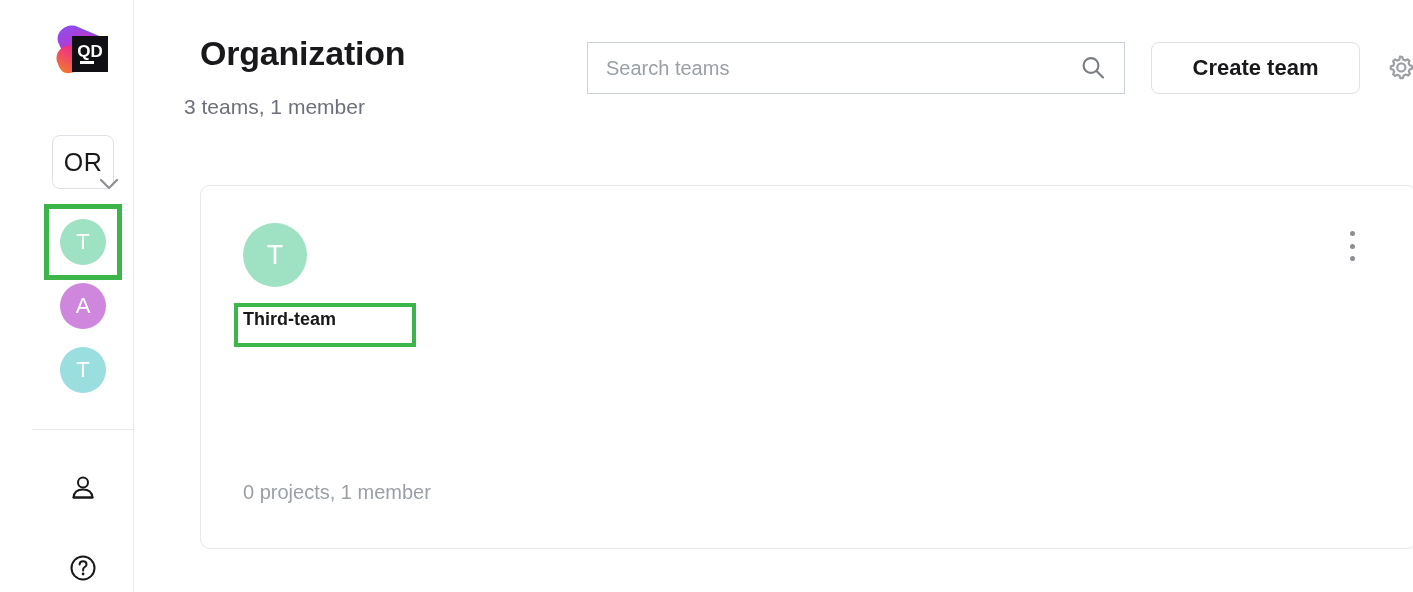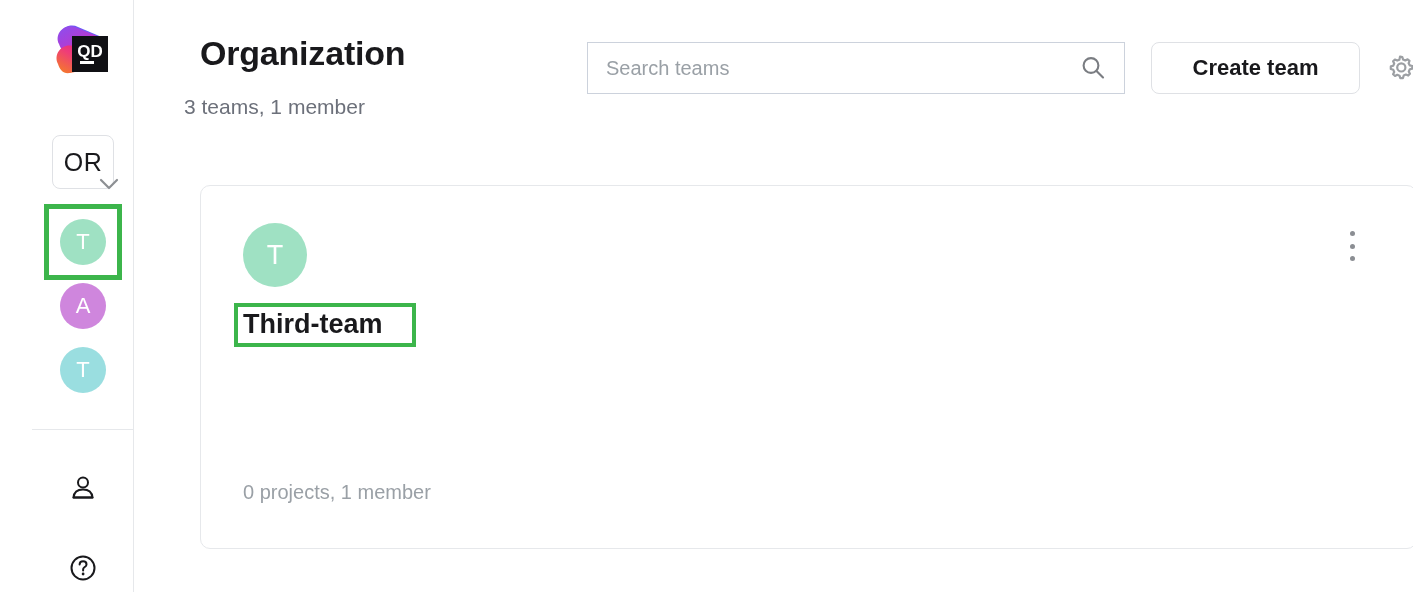--- a/index.html
+++ b/index.html
@@ -122,21 +122,21 @@
     background: #ffffff;
   }
   .card-avatar {
     position: absolute; left: 42px; top: 37px;
     width: 64px; height: 64px; border-radius: 50%;
     display: flex; align-items: center; justify-content: center;
     color: #ffffff; font-size: 27px;
   }
   .card-title {
     position: absolute; left: 37px; top: 121px;
-    font-size: 27px; font-weight: 700; color: #19191c;
+    font-size: 18px; font-weight: 700; color: #19191c;
     padding: 2px 5px;
   }
   .card-title-highlight {
     position: absolute; left: 33px; top: 117px;
     width: 182px; height: 44px;
     border: 4px solid #3cb54b; pointer-events: none;
   }
   .card-footer {
     position: absolute; left: 42px; top: 295px;
     font-size: 20px; color: #9aa0a6;

